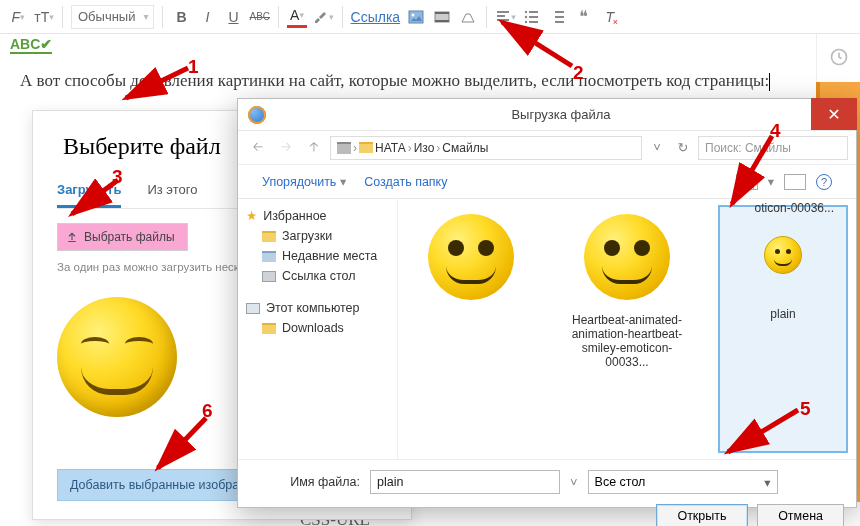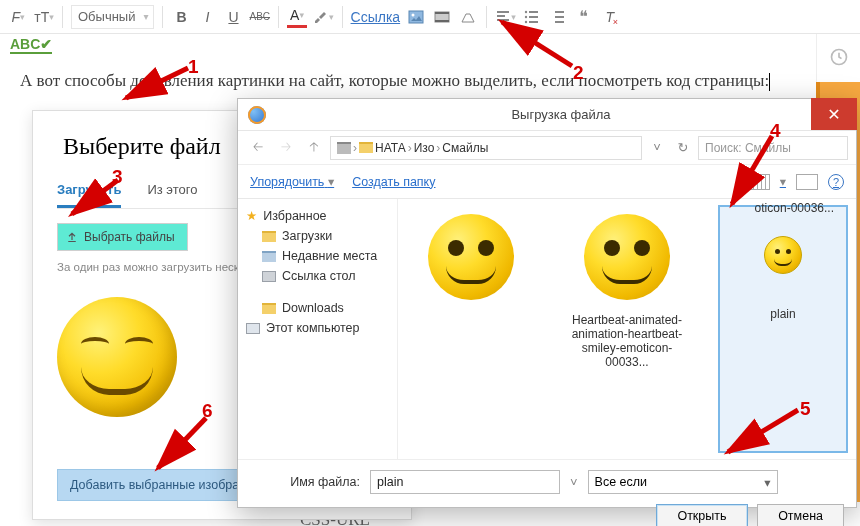--- a/index.html
+++ b/index.html
@@ -55,21 +55,21 @@
   .modal {
     position:absolute; left:32px; top:110px; width:380px; height:410px;
     background:#fff; border:1px solid #ddd; box-shadow:0 4px 14px rgba(0,0,0,.12);
     padding:22px 24px 18px;
   }
   .modal h2 { font-size:24px; font-weight:400; margin-bottom:14px; font-family:"Segoe UI";margin-left:6px; }
   .tabs { display:flex; gap:26px; border-bottom:1px solid #e6e6e6; margin-bottom:14px; }
   .tab { padding:8px 0; color:#555; cursor:pointer; }
   .tab.active { color:#2a7dbf; border-bottom:3px solid #2a7dbf; font-weight:600; }
   .pick-btn {
-    border:1px solid #cfcfcf; background:#5eead4; padding:6px 12px 6px 8px;
+    border:1px solid #cfcfcf; background:#f9a8d4; padding:6px 12px 6px 8px;
     display:inline-flex; align-items:center; gap:6px; cursor:pointer; font-size:12px; color:#444;
   }
   .hint { color:#888; font-size:11.5px; margin-top:10px; }
   .preview { margin-top:24px; }
   .smiley-big {
     width:120px; height:120px; border-radius:50%;
     background: radial-gradient(circle at 35% 30%, #fff27a 0%, #ffdc2a 35%, #f0b900 70%, #cb9400 100%);
     position:relative; box-shadow: inset -6px -8px 14px rgba(0,0,0,.15);
   }
   .smiley-big::before, .smiley-big::after {
@@ -105,21 +105,21 @@
     display:flex; align-items:center; justify-content:center; cursor:pointer;
     position:absolute; right:-1px; top:-1px;
   }
   .win-nav { height:34px; display:flex; align-items:center; gap:4px; padding:0 8px; border-bottom:1px solid #eee; }
   .nav-arrow { width:24px; height:24px; border-radius:50%; display:flex; align-items:center; justify-content:center; color:#999; cursor:pointer; }
   .bread { display:flex; align-items:center; border:1px solid #ddd; height:24px; padding:0 6px; flex:1; gap:2px; font-size:12px; color:#333; }
   .bread .chev { color:#999; }
   .bread .pc { width:14px; height:12px; background:#bbb; border-top:2px solid #888; }
   .bread .fold { width:14px;height:11px;background:#f4d06a;border-top:2px solid #e2b43a; }
   .search { border:1px solid #ddd; height:24px; width:150px; padding:0 6px; font-size:12px; color:#999; display:flex; align-items:center; gap:4px; }
-  .win-toolbar { height:34px; border-bottom:1px solid #e8e8e8; display:flex; align-items:center; padding:0 12px; gap:18px; font-size:12.5px; color:#2a6fcc;text-decoration:underline; }
+  .win-toolbar { height:34px; border-bottom:1px solid #e8e8e8; display:flex; align-items:center; padding:0 24px; gap:18px; font-size:12.5px; color:#2a6fcc; }
   .win-toolbar .right { margin-left:auto; display:flex; gap:10px; color:#666; align-items:center; }
   .win-toolbar .sq { width:22px; height:16px; border:1px solid #aaa; display:inline-block; background:repeating-linear-gradient(90deg,#aaa 0 1px,transparent 1px 4px); }
   .win-body { display:flex; height:260px; }
   .tree { width:160px; border-right:1px solid #eee; padding:6px 4px; font-size:12.5px; color:#333; overflow:hidden; }
   .tree-item { display:flex; align-items:center; gap:6px; padding:3px 4px; }
   .star { color:#f2b01e; }
   .fold-s { width:14px;height:11px;background:#f4d06a;border-top:2px solid #e2b43a; display:inline-block; }
   .hd { width:14px;height:11px;background:#cfd3d8;border:1px solid #9aa0a8; display:inline-block; }
   .mon { width:14px;height:11px;background:#dfe5ec;border:1px solid #9aa0a8; display:inline-block; }
   .group-gap { height:12px; }
@@ -332,27 +332,27 @@
         </div>
       <div class="tree-item" style="padding-left:20px">
           <span class="fold-s" style="background:#b9cfe4;border-top-color:#7fa3c4"></span>
           <span>Недавние места</span>
         </div>
       <div class="tree-item" style="padding-left:20px">
           <span class="hd"></span>
           <span>Ссылка стол</span>
         </div>
       <div class="group-gap"></div>
+      <div class="tree-item">
+          <span class="mon"></span>
+          <span>Этот компьютер</span>
+        </div>
       <div class="tree-item" style="padding-left:20px">
           <span class="fold-s"></span>
           <span>Downloads</span>
-        </div>
-      <div class="tree-item">
-          <span class="mon"></span>
-          <span>Этот компьютер</span>
         </div>
     </div>
     <div class="files">
       <div class="half-name">oticon-00036...</div>
       <div class="file">
         <div class="thumb">
             <div class="em">
               <div class="m"></div>
             </div>
           </div>
@@ -374,21 +374,21 @@
         <div>plain</div>
       </div>
     </div>
   </div>
   <div class="win-footer">
     <div class="frow">
       <label style="width:110px">Имя файла:</label>
       <input class="txt" style="max-width: 190px;" value="plain">
       <span style="color:#888">˅</span>
       <div class="type-sel">
-          <span>Все если</span>
+          <span>Все стол</span>
         </div>
     </div>
     <div class="btn-row">
       <button class="wbtn primary">Открыть</button>
       <button class="wbtn">Отмена</button>
     </div>
   </div>
 </div>
 
 <span class="ann" style="left:188px;top:56px">1</span>

